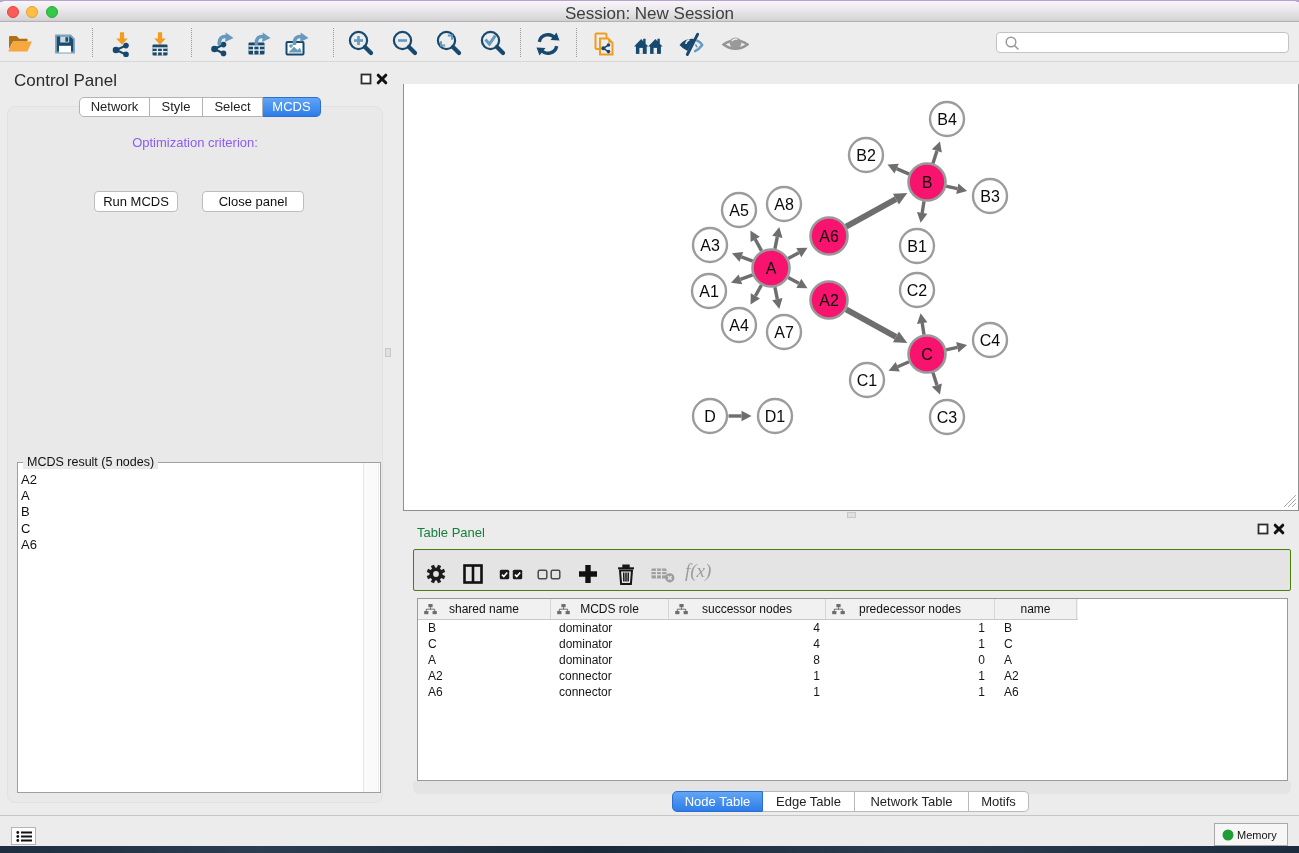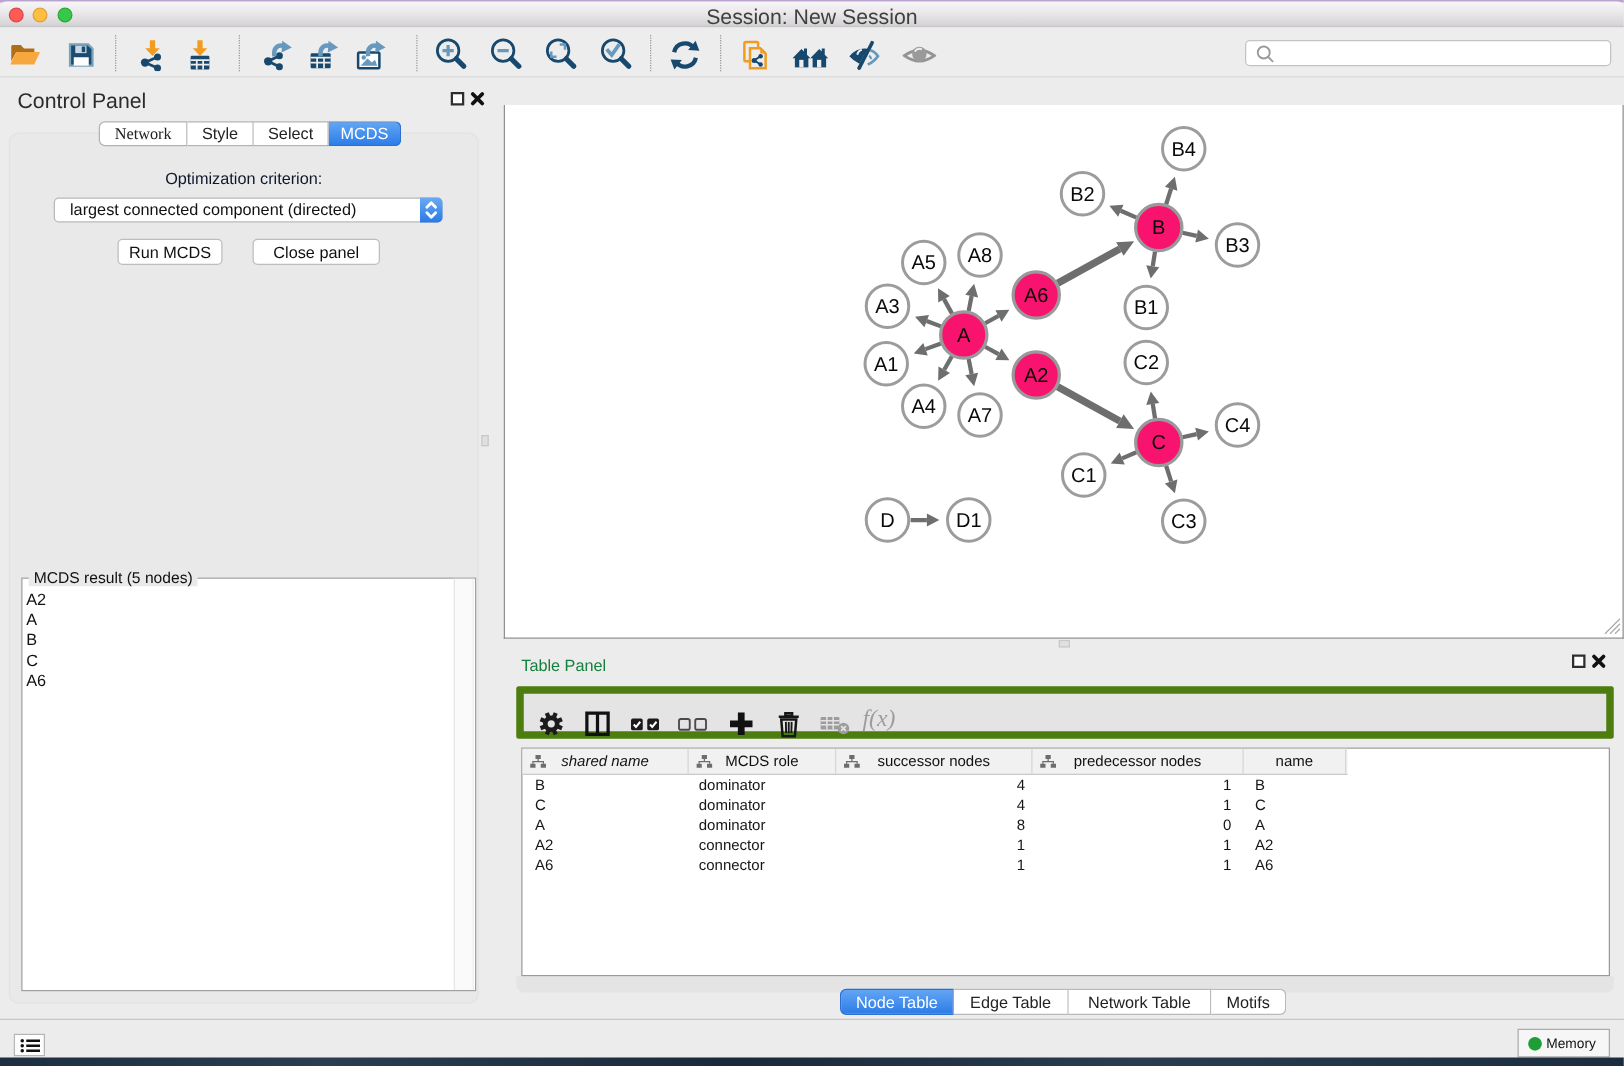--- a/index.html
+++ b/index.html
@@ -30,21 +30,21 @@
 
 
 #cp-title { left:14px; top:71px; font-size:17px; color:#2b2b2b; }
 #cp-panel { left:7px; top:106px; width:376px; height:697px; background:#e9e9e9;
   border-radius:8px; border:1px solid #e2e2e2; }
 .seg { position:absolute; height:20px; background:#fff; border:1px solid #b3b3b3;
   border-left:none; font-size:13px; color:#222; text-align:center; line-height:18px; }
 .seg.first { border-left:1px solid #b3b3b3; border-radius:5px 0 0 5px; }
 .seg.last { border-radius:0 5px 5px 0; }
 .seg.sel { background:linear-gradient(#61a5f4,#2d7ce8); color:#fff; border-color:#2d6fd0; }
-#opt-label { left:7px; top:135px; width:376px; text-align:center; font-size:13px; color:#0f172a; }
+#opt-label { left:7px; top:135px; width:376px; text-align:center; font-size:13px; color:#8b5cf6; }
 #dropdown { left:43px; top:158px; width:311px; height:20px; background:#fff;
   border:1px solid #b9b9b9; border-radius:4px; font-size:13px; color:#111;
   line-height:18px; padding-left:12px; }
 #dd-spin { position:absolute; right:-1px; top:-1px; width:18px; height:20px;
   background:linear-gradient(#6aabf6,#2a79e5); border-radius:0 4px 4px 0; }
 .btn { position:absolute; height:21px; background:#fff; border:1px solid #bdbdbd;
   border-radius:4px; font-size:13px; color:#111; text-align:center; line-height:19px; }
 #groupbox { left:17px; top:462px; width:364px; height:331px; border:1px solid #9f9f9f; background:#fff; }
 #gb-legend { left:23px; top:455px; height:14px; background:#e9e9e9; padding:0 4px;
   font-size:12.5px; color:#111; line-height:14px; }
@@ -57,21 +57,21 @@
 #nw-title { position:absolute; left:0; top:0; width:896px; height:20px;
   background:linear-gradient(#f6f6f6,#e9e9e9 40%,#d4d4d4);
   border:1px solid #9a9a9a; border-radius:4px 4px 0 0;
   font-size:13px; color:#2f2f2f; text-align:center; line-height:19px; }
 #nw-canvas { position:absolute; left:0; top:20px; width:896px; height:427px;
   background:#fff; border:1px solid #909090; border-top:none; }
 
 
 #tp-title { left:417px; top:525px; font-size:13px; color:#15803d; }
 #tp-toolbar { left:413px; top:549px; width:878px; height:42px; background:#e4e4e4;
-  border:6px solid #4d7c0f; border-radius:2px; }
+  border:1px solid #4d7c0f; border-radius:2px; }
 #tp-table { left:417px; top:598px; width:871px; height:183px; background:#fff;
   border:1px solid #9a9a9a; }
 #tp-header { position:absolute; left:0; top:0; height:21px; width:660px;
   background:#f1f1f1; border-bottom:1px solid #c9c9c9; }
 .hcell { position:absolute; top:0; height:20px; border-right:1px solid #d6d6d6;
   font-size:12px; color:#111; text-align:center; line-height:20px; }
 .trow { position:absolute; font-size:12px; color:#161616; height:16px; line-height:16px; }
 .tcell { position:absolute; }
 
 
@@ -253,33 +253,25 @@
   <svg class="abs" style="left:360px;top:73px" width="12" height="12" viewBox="0 0 12 12">
       <rect x="1.5" y="1.5" width="9" height="9" fill="#fdfdfd" stroke="#2e2e2e" stroke-width="1.8"></rect>
     </svg>
     <svg class="abs" style="left:376px;top:73px" width="12" height="12" viewBox="0 0 12 12">
       <g stroke="#111" stroke-width="3" stroke-linecap="round">
         <line x1="2.2" y1="2.2" x2="9.8" y2="9.8"></line>
         <line x1="9.8" y1="2.2" x2="2.2" y2="9.8"></line>
       </g>
     </svg>
   <div id="cp-panel" class="abs"></div>
-  <div class="seg first abs" style="left:79px;top:97px;width:71px;font-family:Liberation Serif, serif;">Network</div>
+  <div class="seg first abs" style="left:79px;top:97px;width:71px;">Network</div>
   <div class="seg abs" style="left:150px;top:97px;width:53px;">Style</div>
   <div class="seg abs" style="left:203px;top:97px;width:60px;">Select</div>
   <div class="seg last sel abs" style="left:263px;top:97px;width:58px;">MCDS</div>
   <div id="opt-label" class="abs">Optimization criterion:</div>
-  <div id="dropdown" class="abs">largest connected component (directed)
-    <div id="dd-spin"><svg width="18" height="20" viewBox="0 0 18 20">
-          <g stroke="#fff" stroke-width="2.2" fill="none" stroke-linecap="round" stroke-linejoin="round">
-            <path d="M5.5 7.8 L9 4.2 L12.5 7.8"></path>
-            <path d="M5.5 12.2 L9 15.8 L12.5 12.2"></path>
-          </g>
-        </svg></div>
-  </div>
   <div class="btn" style="left:94px;top:191px;width:84px;">Run MCDS</div>
   <div class="btn" style="left:202px;top:191px;width:102px;">Close panel</div>
   <div id="groupbox" class="abs"></div>
   <div id="gb-scroll" class="abs"></div>
   <div id="gb-legend" class="abs">MCDS result (5 nodes)</div>
   <div id="gb-list" class="abs">A2<br>A<br>B<br>C<br>A6</div>
 
   <div id="netwin" class="abs">
     <div id="nw-canvas">
       <svg width="894" height="425" viewBox="1 1 894 425" font-family="Liberation Sans, sans-serif">
@@ -448,21 +440,21 @@
         <g stroke="#e4e4e4" stroke-width="1.4">
           <line x1="16.9" y1="10.9" x2="20.7" y2="14.7"></line>
           <line x1="20.7" y1="10.9" x2="16.9" y2="14.7"></line>
         </g>
       </svg>
       <div style="position:absolute;left:271px;top:10px;font-family:'Liberation Serif',serif;font-style:italic;font-size:19px;color:#9d9d9d;">f(x)</div>
     </div>
   <div class="abs" style="left:413px;top:781px;width:878px;height:13px;background:#e4e4e4;border-radius:0 0 6px 6px;"></div>
   <div id="tp-table" class="abs">
     <div id="tp-header">
-      <div class="hcell" style="left:0px;width:133px;font-style:italic;"><svg style="position:absolute;left:6px;top:5px" width="13" height="11" viewBox="0 0 13 11">
+      <div class="hcell" style="left:0px;width:133px;"><svg style="position:absolute;left:6px;top:5px" width="13" height="11" viewBox="0 0 13 11">
             <g fill="#6d6d6d">
               <rect x="4.4" y="0" width="4.2" height="3.2"></rect>
               <rect x="0.2" y="7" width="4.2" height="3.2"></rect>
               <rect x="8.6" y="7" width="4.2" height="3.2"></rect>
             </g>
             <g stroke="#6d6d6d" stroke-width="1" fill="none">
               <path d="M6.5 3.2 V5.2 M2.3 7 V5.2 H10.7 V7"></path>
             </g>
           </svg>shared name</div>
       <div class="hcell" style="left:133px;width:118px;"><svg style="position:absolute;left:6px;top:5px" width="13" height="11" viewBox="0 0 13 11">

